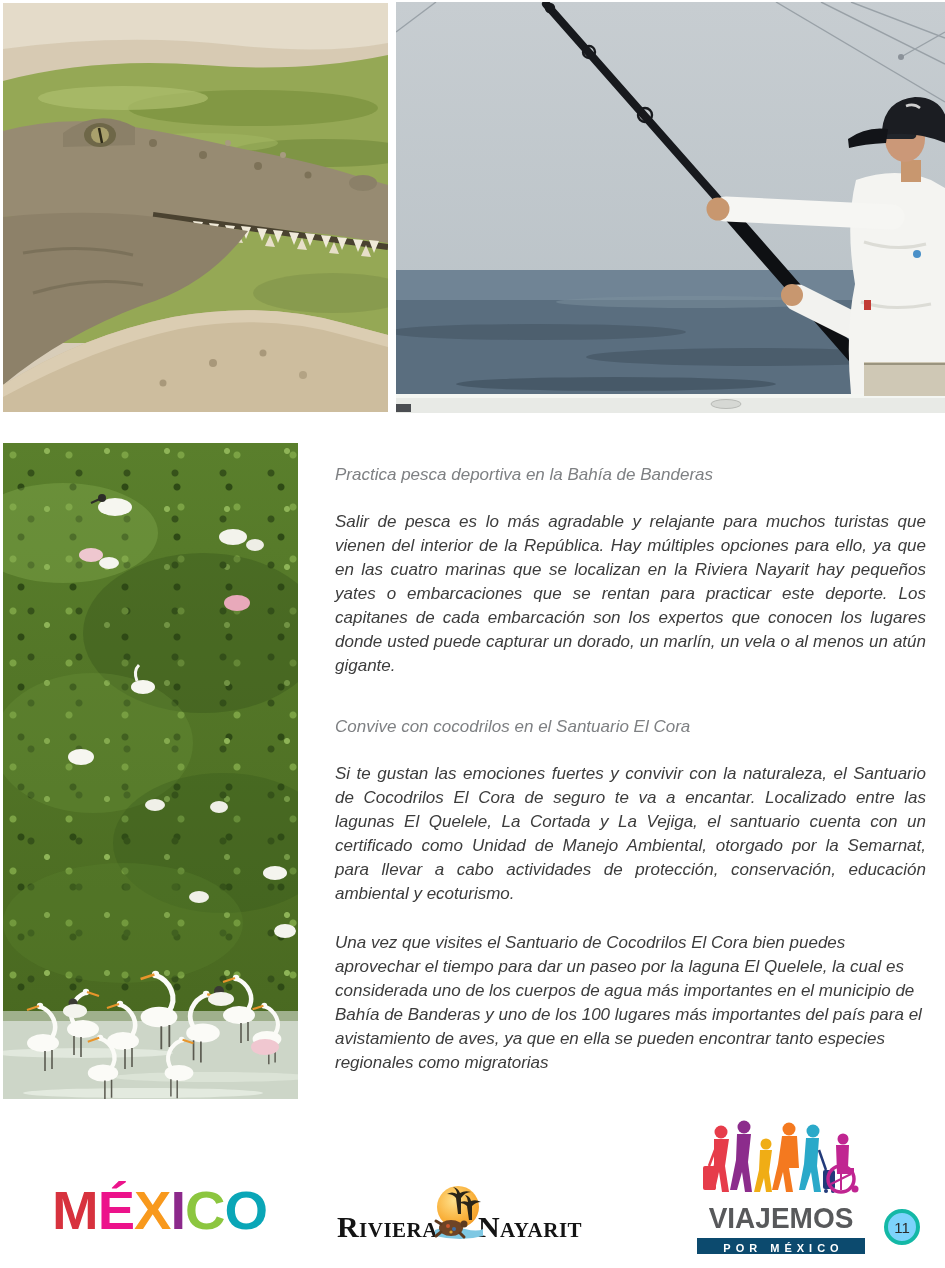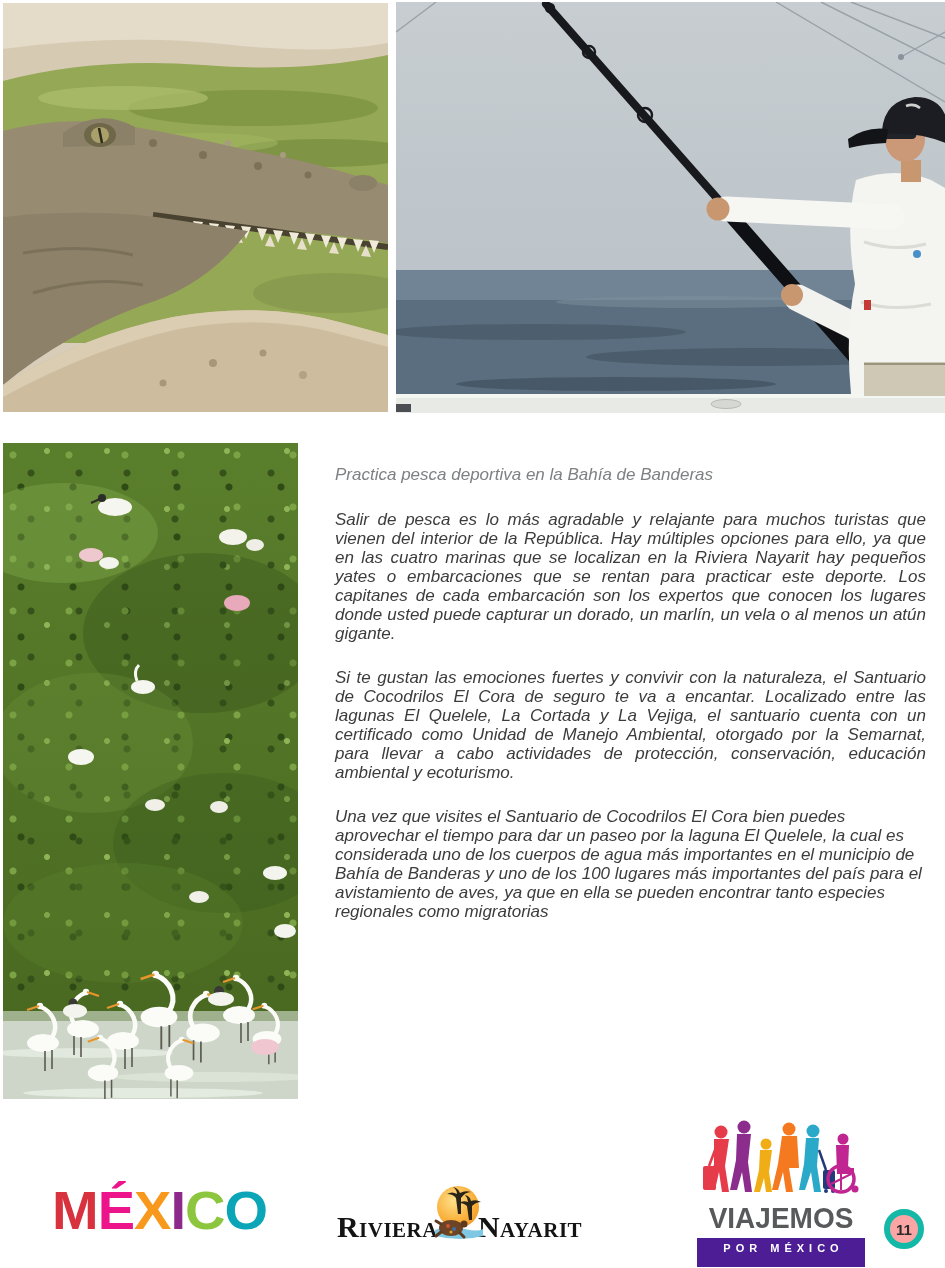--- a/index.html
+++ b/index.html
@@ -24,21 +24,21 @@
   }
   #photo-birds svg{position:absolute;left:0;top:0;}
 
   
   #article{position:absolute;left:335px;top:454px;width:591px;font-style:italic;}
   .sec-heading{
     font-size:17px;font-weight:400;color:#7e8083;margin:38px 0 0 0;line-height:21px;
   }
   .sec-heading.first{margin-top:10px;}
   .sec-body{
-    font-size:17px;color:#3c3c3c;margin:25px 0 0 0;line-height:19px;
+    font-size:17px;color:#3c3c3c;margin:25px 0 0 0;line-height:24px;
     text-align:justify;
   }
   .sec-body.ragged{text-align:left;}
 
   
   #mexico-logo{
     position:absolute;left:52px;top:1172px;height:70px;display:flex;align-items:flex-end;
     font-weight:800;font-size:56px;letter-spacing:-1px;line-height:62px;
   }
   #mexico-logo span{display:inline-block;transform:scaleY(.96);}
@@ -57,27 +57,27 @@
   .rn-icon svg{position:absolute;left:0;top:0;width:54px;height:60px;}
 
   #viajemos-logo{
     position:absolute;left:697px;top:1120px;width:168px;text-align:center;
   }
   #viajemos-title{
     font-size:28px;font-weight:900;color:#58595b;letter-spacing:0px;margin-top:1px;
     transform:scaleY(1.05);
   }
   #viajemos-banner{
-    margin-top:3px;background:#4c1d95;color:#ffffff;font-size:11px;font-weight:700;
-    letter-spacing:5px;padding:4px 0 13px 5px;
+    margin-top:3px;background:#0c4a6e;color:#ffffff;font-size:11px;font-weight:700;
+    letter-spacing:5px;padding:4px 0 0 5px;
   }
   #page-badge{
-    position:absolute;left:884px;top:1209px;width:28px;height:28px;border:6px solid #14b8a6;
+    position:absolute;left:884px;top:1209px;width:28px;height:28px;border:4px solid #14b8a6;
     border-radius:50%;display:flex;align-items:center;justify-content:center;
-    font-size:15px;font-weight:700;color:#2b2b2b;background:#fca5a5;
+    font-size:15px;font-weight:400;color:#2b2b2b;background:#7dd3fc;
   }
 </style>
 </head>
 <body>
 
 <div id="page">
 
   <div class="photo" id="photo-croc">
     <svg viewBox="0 0 385 409" preserveAspectRatio="none">
       <rect width="385" height="409" fill="#d8cdb9"></rect>
@@ -248,20 +248,21 @@
       <circle cx="70" cy="560" r="4.5" fill="#3a3a34"></circle>
       <ellipse cx="218" cy="556" rx="13" ry="7" fill="#f4f4ee"></ellipse>
       <ellipse cx="72" cy="568" rx="12" ry="7" fill="#f4f4ee"></ellipse>
     </svg>
   </div>
 
   <div id="article">
     <div class="sec-heading first">Practica pesca deportiva en la Bahía de Banderas</div>
     <p class="sec-body">Salir de pesca es lo más agradable y relajante para muchos turistas que vienen del interior de la República. Hay múltiples opciones para ello, ya que en las cuatro marinas que se localizan en la Riviera Nayarit hay pequeños yates o embarcaciones que se rentan para practicar este deporte. Los capitanes de cada embarcación son los expertos que conocen los lugares donde usted puede capturar un dorado, un marlín, un vela o al menos un atún gigante.</p>
 
+    <div class="sec-heading">Convive con cocodrilos en el Santuario El Cora</div>
     <p class="sec-body">Si te gustan las emociones fuertes y convivir con la naturaleza, el Santuario de Cocodrilos El Cora de seguro te va a encantar. Localizado entre las lagunas El Quelele, La Cortada y La Vejiga, el santuario cuenta con un certificado como Unidad de Manejo Ambiental, otorgado por la Semarnat, para llevar a cabo actividades de protección, conservación, educación ambiental y ecoturismo.</p>
 
     <p class="sec-body ragged">Una vez que visites el Santuario de Cocodrilos El Cora bien puedes aprovechar el tiempo para dar un paseo por la laguna El Quelele, la cual es considerada uno de los cuerpos de agua más importantes en el municipio de Bahía de Banderas y uno de los 100 lugares más importantes del país para el avistamiento de aves, ya que en ella se pueden encontrar tanto especies regionales como migratorias</p>
   </div>
 
   <div id="mexico-logo">
     <span class="mx0">M</span>
     <span class="mx1">É</span>
     <span class="mx2">X</span>
     <span class="mx3">I</span>

